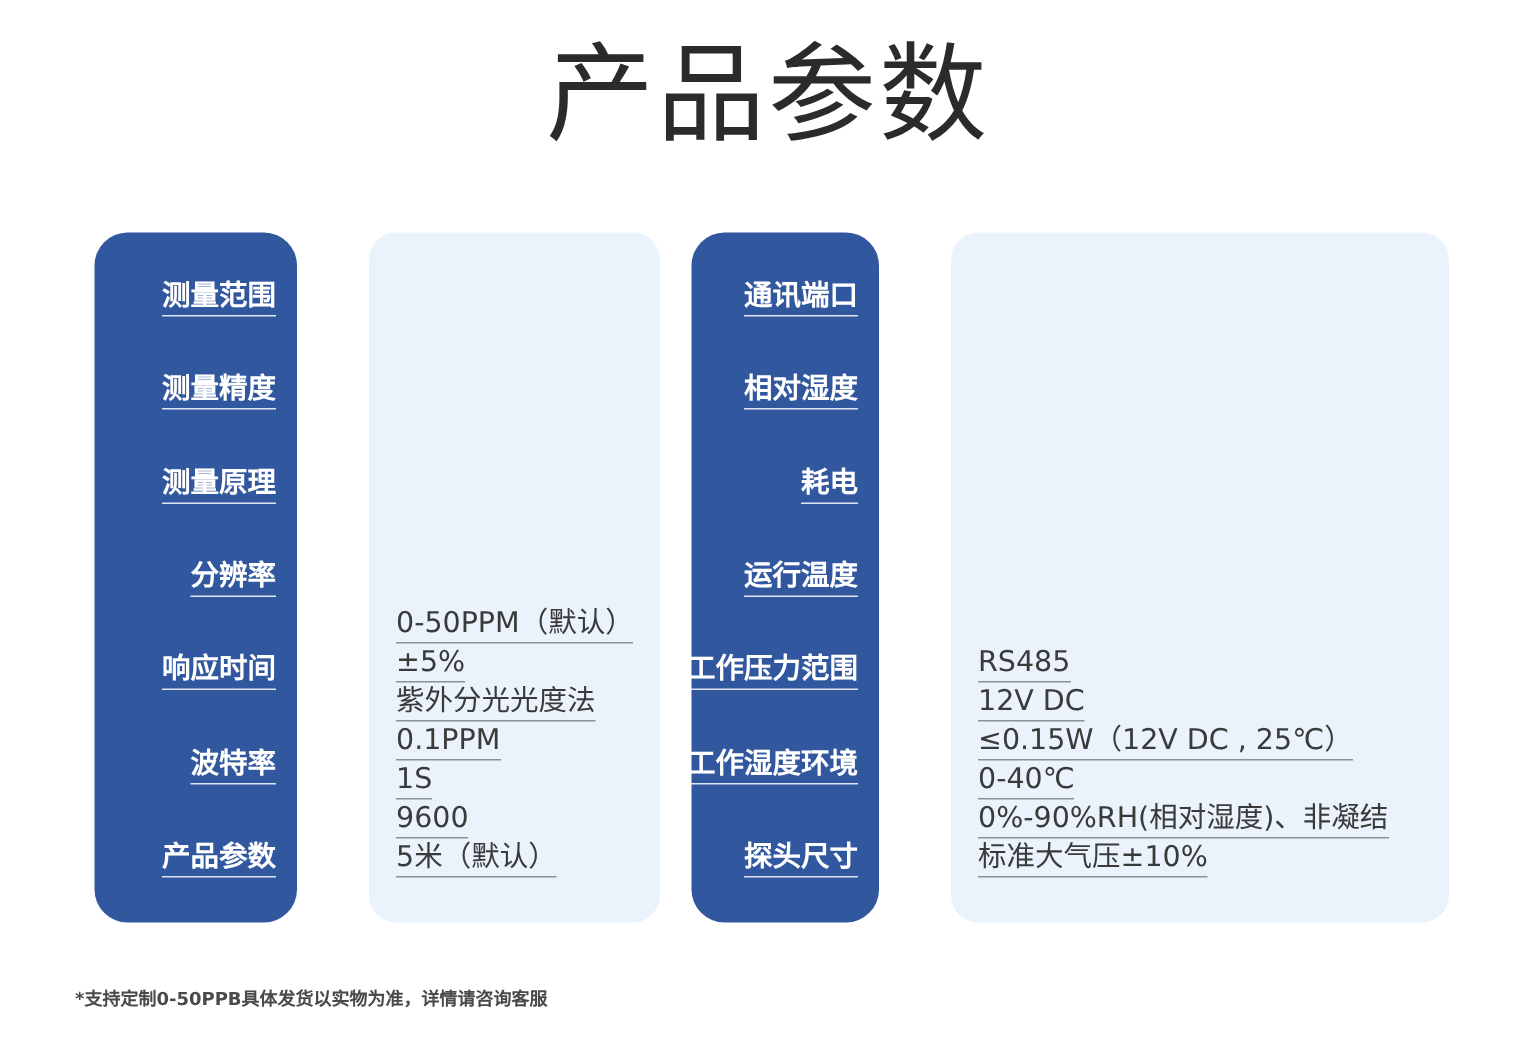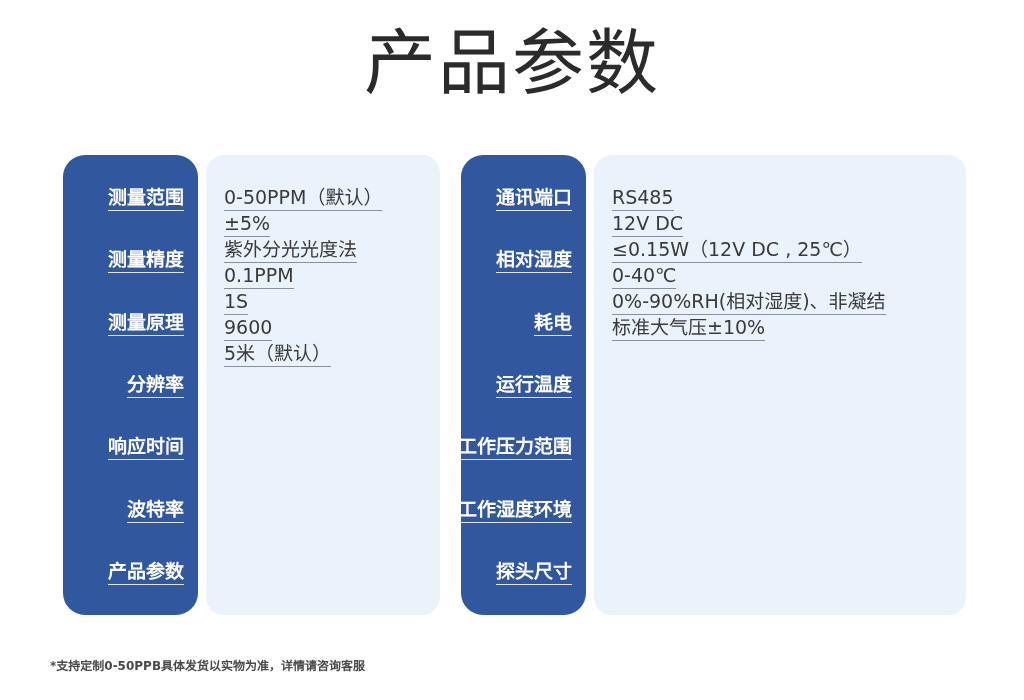--- a/index.html
+++ b/index.html
@@ -28,20 +28,21 @@
     letter-spacing: 2px;
   }
 
   
   .spec-block {
     position: absolute;
     top: 155px;
     height: 460px;
     display: flex;
     align-items: stretch;
+    gap: 40px;
   }
   #spec-block-left  { left: 63px;  width: 377px; }
   #spec-block-right { left: 461px; width: 505px; }
 
   .label-panel {
     background: #31579f;
     border-radius: 22px;
     box-sizing: border-box;
     padding: 30px 14px 30px 10px;
     display: flex;
@@ -52,21 +53,21 @@
   #label-panel-left  { width: 135px; }
   #label-panel-right { width: 125px; align-items: center; }
 
   .value-panel {
     background: #eaf3fc;
     border-radius: 18px;
     box-sizing: border-box;
     padding: 30px 14px 30px 18px;
     display: flex;
     flex-direction: column;
-    justify-content: flex-start;
+    justify-content: flex-end;
     flex: 1 1 auto;
     margin-left: 8px;
   }
 
   .spec-label {
     color: #ffffff;
     font-size: 19px;
     line-height: 24px;
     font-weight: bold;
     text-align: right;

